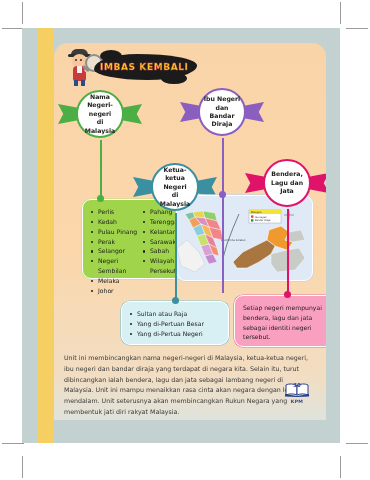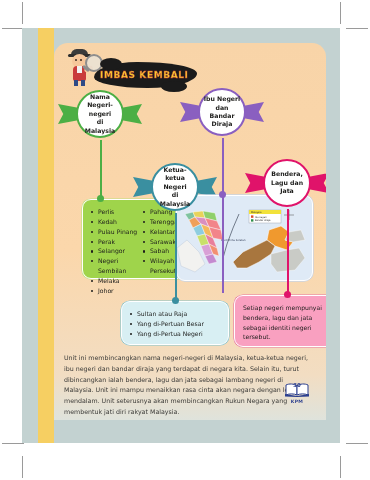--- a/index.html
+++ b/index.html
@@ -28,21 +28,21 @@
   }
   .content{
     position:absolute;left:54px;top:43px;right:44px;bottom:60px;
     background:linear-gradient(180deg,#f8d4a8 0%,#fbd7ab 55%,#f2ddc2 88%,#dfe3dc 100%);
     border-top-left-radius:14px;
     border-top-right-radius:14px;
     overflow:hidden;
   }
 
   
-  .header{position:absolute;left:8px;top:4px;height:40px;display:flex;align-items:flex-end;}
+  .header{position:absolute;left:8px;top:4px;height:40px;display:flex;align-items:center;}
   .mascot{position:relative;width:36px;height:40px;flex:0 0 auto;}
   .m-hat{position:absolute;left:9px;top:2px;width:17px;height:7px;background:#3b3b3b;border-radius:8px 8px 2px 2px;}
   .m-hat:after{content:"";position:absolute;left:-3px;top:5px;width:23px;height:3px;background:#2e2e2e;border-radius:3px;}
   .m-face{position:absolute;left:10px;top:7px;width:15px;height:14px;background:#f6c79b;border-radius:50%;}
   .m-eye{position:absolute;top:12px;width:2px;height:2px;background:#3a2a20;border-radius:50%;}
   .m-eye.l{left:13px;} .m-eye.r{left:18px;}
   .m-body{position:absolute;left:11px;top:19px;width:13px;height:15px;background:#c93b3b;border-radius:4px 4px 2px 2px;}
   .m-tie{position:absolute;left:15px;top:19px;width:5px;height:7px;background:#f2f2f2;}
   .m-leg{position:absolute;top:33px;width:4px;height:6px;background:#2f4a86;}
   .m-leg.l{left:12px;} .m-leg.r{left:19px;}

